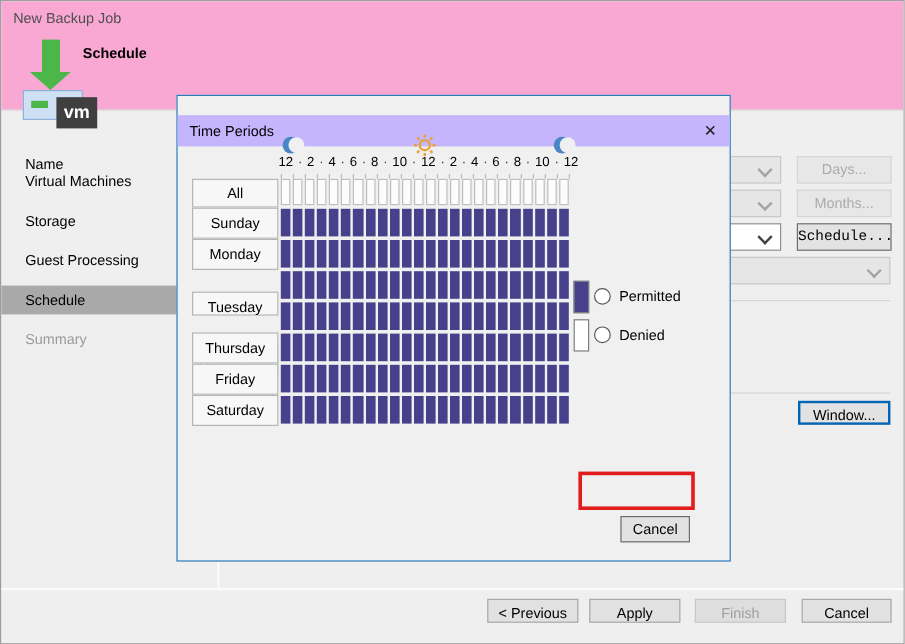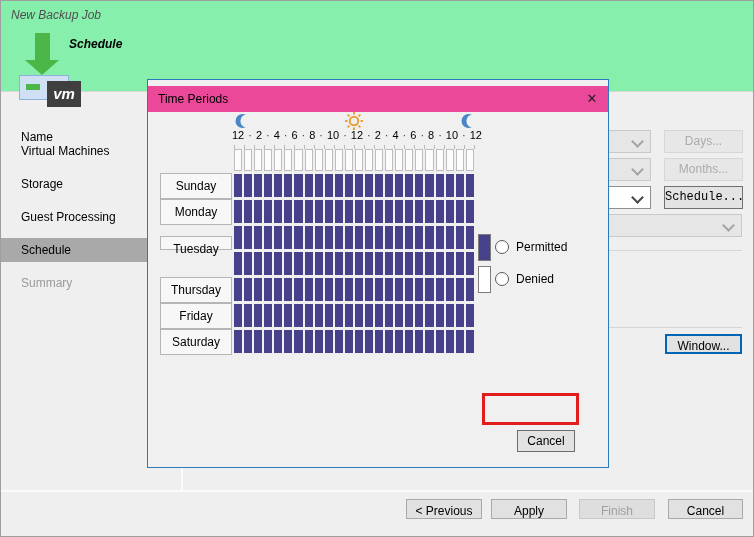--- a/index.html
+++ b/index.html
@@ -4,22 +4,22 @@
 <style>
   :root{
     --permitted:#47418c; --dialog-border:#2b7bbc; --highlight-red:#e21b1b;
     --focus-blue:#0065b5; --moon:#4a86c6; --sun:#e9a23b;
   }
   html,body{margin:0;padding:0;background:#fff;}
   .window{position:relative;width:754px;height:537px;background:#efefef;
     border:1px solid #9e9e9e;box-sizing:border-box;overflow:hidden;
     font-family:"Liberation Sans",sans-serif;font-size:12px;color:#000;}
   
-  .header{position:absolute;left:0;top:0;width:100%;height:91px;background:#86efac;
-    border-bottom:1px solid #d9d9d9;box-sizing:border-box;font-style:italic;}
+  .header{position:absolute;left:0;top:0;width:100%;height:91px;background:#f9a8d4;
+    border-bottom:1px solid #d9d9d9;box-sizing:border-box;}
   .win-title{position:absolute;left:10px;top:7px;color:#4f4f4f;}
   .step-title{position:absolute;left:68px;top:36px;font-weight:bold;}
   .step-desc{position:absolute;left:68px;top:55px;}
   
   .logo{position:absolute;left:18px;top:30px;width:64px;height:76px;z-index:2;}
   .arrow-shaft{position:absolute;left:16px;top:2px;width:15px;height:27px;background:#4cb748;}
   .arrow-head{position:absolute;left:6px;top:29px;width:0;height:0;
     border-left:17px solid transparent;border-right:17px solid transparent;border-top:15px solid #4cb748;}
   .screen{position:absolute;left:0;top:44px;width:50px;height:25px;background:#cfe0f4;
     border:1px solid #8fb0d8;box-sizing:border-box;}
@@ -45,21 +45,21 @@
   .window-btn{position:absolute;left:664px;top:333px;width:77px;height:20px;background:#e2e2e2;
     border:2px solid var(--focus-blue);box-sizing:border-box;text-align:center;line-height:20px;}
   .fsep{position:absolute;left:0;top:489px;width:100%;height:2px;background:#fbfbfb;}
   .vsep{position:absolute;left:180px;top:467px;width:2px;height:22px;background:#fbfbfb;}
   .fbtn{position:absolute;top:498px;width:76px;height:20px;text-align:center;line-height:23px;
     background:#e1e1e1;border:1px solid #a9a9a9;box-sizing:border-box;}
   .fbtn.disabled{background:#dedede;border-color:#c8c8c8;color:#9f9f9f;}
   
   .dialog{position:absolute;left:146px;top:78px;width:462px;height:389px;background:#f0f0f0;
     border:1px solid var(--dialog-border);box-sizing:border-box;z-index:10;}
-  .dlg-titlebar{position:absolute;left:0;top:6px;width:100%;height:26px;background:#ec4899;}
+  .dlg-titlebar{position:absolute;left:0;top:16px;width:100%;height:26px;background:#c4b5fd;}
   .dlg-title{position:absolute;left:10px;top:6px;}
   .dlg-close{position:absolute;right:6px;top:3px;width:20px;height:20px;line-height:20px;
     text-align:center;font-size:13px;color:#222;cursor:default;}
   .icon20{position:absolute;width:20px;height:20px;}
   .hour-scale{position:absolute;left:84px;top:49px;width:250px;display:flex;
     justify-content:space-between;font-size:11px;color:#000;}
   .hour-scale .dot{color:#333;}
   .ticks{position:absolute;left:86px;top:65px;width:241px;height:4px;display:flex;justify-content:space-between;}
   .tick{width:1px;height:4px;background:#b9b9b9;}
   .rowbtn{position:absolute;left:12px;width:72px;background:#f7f7f7;border:1px solid #b5b5b5;
@@ -204,20 +204,21 @@
         <div class="tick"></div>
         <div class="tick"></div>
         <div class="tick"></div>
         <div class="tick"></div>
         <div class="tick"></div>
         <div class="tick"></div>
         <div class="tick"></div>
         <div class="tick"></div>
       </div>
 
+    <div class="rowbtn" style="top:69px;height:24px;line-height:22px;">All</div>
     <div class="cells" style="top:69px;height:22px;" id="all-cells">
         <div class="allcell"></div>
         <div class="allcell"></div>
         <div class="allcell"></div>
         <div class="allcell"></div>
         <div class="allcell"></div>
         <div class="allcell"></div>
         <div class="allcell"></div>
         <div class="allcell"></div>
         <div class="allcell"></div>
@@ -286,21 +287,21 @@
           <div class="cell"></div>
           <div class="cell"></div>
           <div class="cell"></div>
           <div class="cell"></div>
           <div class="cell"></div>
           <div class="cell"></div>
           <div class="cell"></div>
           <div class="cell"></div>
           <div class="cell"></div>
         </div>
-        <div class="rowbtn" style="top: 156px; height: 14px; line-height: 24px;">Tuesday</div>
+        <div class="rowbtn" style="top: 163px; height: 20px; line-height: 24px;">Tuesday</div>
         <div class="cells" style="top: 146px; height: 23px;">
           <div class="cell"></div>
           <div class="cell"></div>
           <div class="cell"></div>
           <div class="cell"></div>
           <div class="cell"></div>
           <div class="cell"></div>
           <div class="cell"></div>
           <div class="cell"></div>
           <div class="cell"></div>

